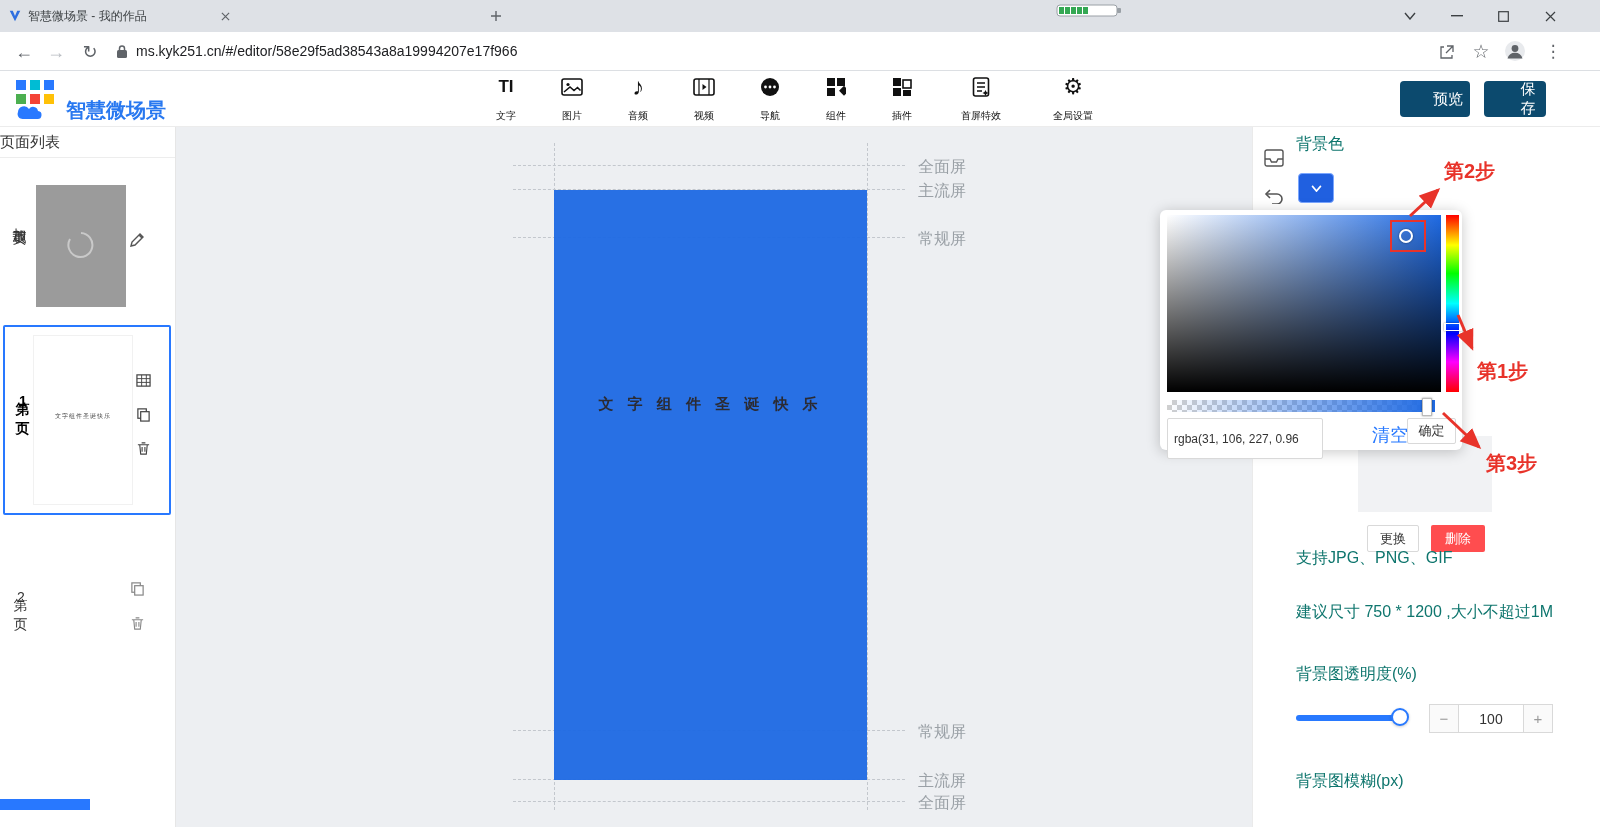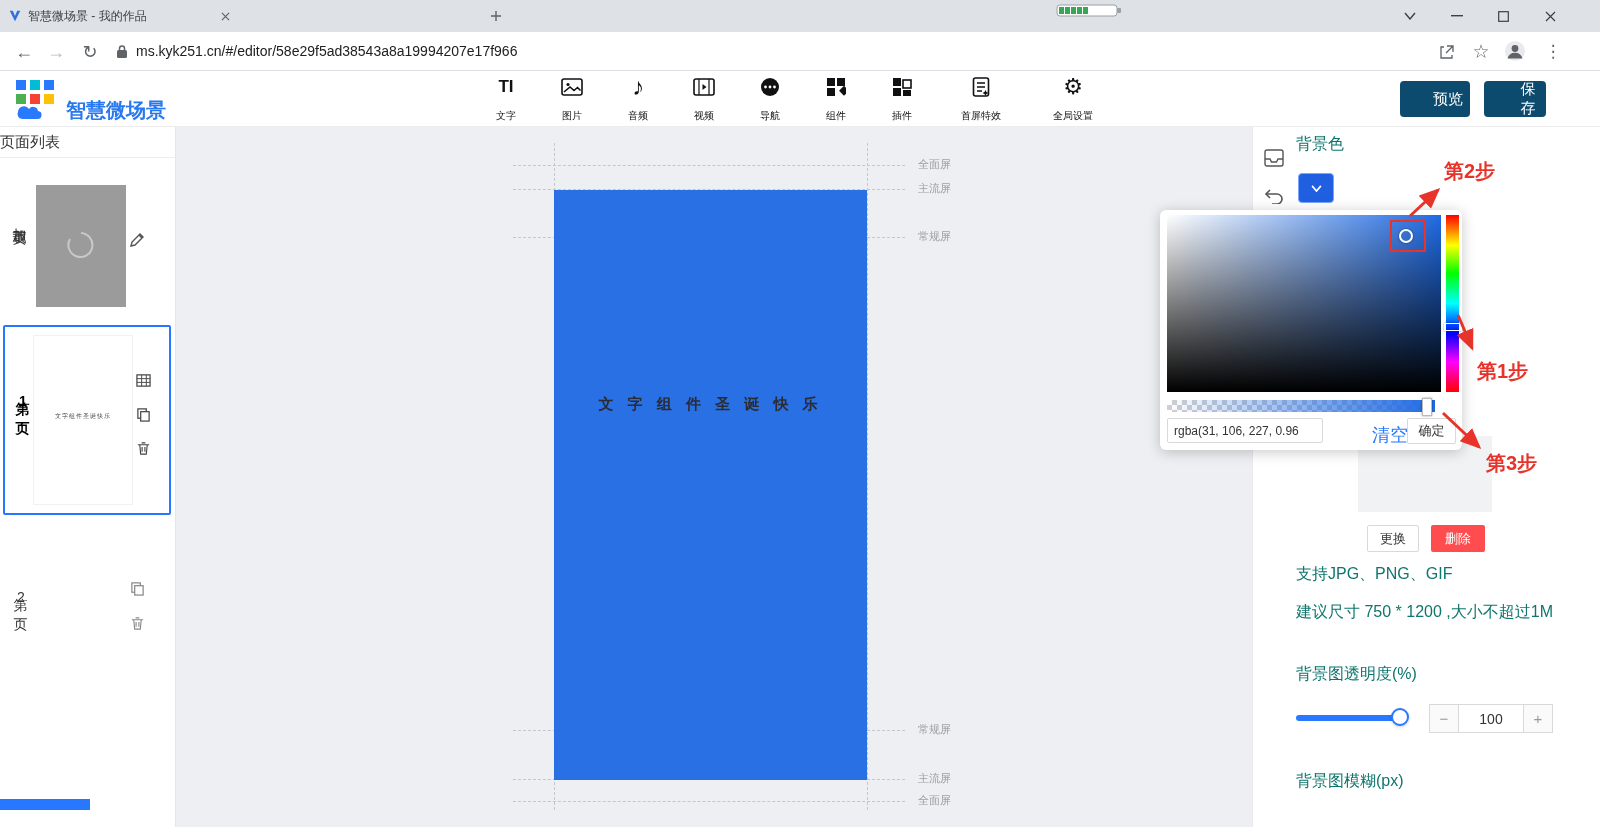--- a/index.html
+++ b/index.html
@@ -25,40 +25,40 @@
   .bluebtn{position:absolute;top:10px;height:36px;background:#0c4a6e;color:#fff;font-size:15px;border:none;border-radius:4px;display:flex;align-items:center;justify-content:center;cursor:pointer;padding-left:32px;}
   
   .sidebar{position:absolute;left:0;top:127px;width:176px;height:700px;background:#fff;border-right:1px solid #e6e6e6;box-sizing:border-box;}
   .sidebar-title{height:30px;line-height:30px;font-size:15px;color:#333;border-bottom:1px solid #ededed;}
   .vlabel{writing-mode:vertical-rl;text-orientation:upright;font-size:14px;color:#333;letter-spacing:2px;}
   .pageicon{width:18px;height:18px;display:flex;align-items:center;justify-content:center;cursor:pointer;}
   
   .canvas{position:absolute;left:176px;top:127px;width:1076px;height:700px;background:#edeff2;}
   .vline{position:absolute;top:16px;height:667px;width:0;border-left:1px dashed #c3c7cd;}
   .hline{position:absolute;left:337px;width:392px;height:0;border-top:1px dashed #c3c7cd;}
-  .guide-label{position:absolute;left:742px;font-size:11px;color:#9aa0a6;}
+  .guide-label{position:absolute;left:742px;font-size:16px;color:#9aa0a6;}
   .phone-canvas{position:absolute;left:378px;top:63px;width:313px;height:590px;}
   .phone-text{position:absolute;left:0;top:205px;width:100%;text-align:center;font-size:15px;font-weight:600;letter-spacing:5px;color:#2b2b33;}
   
   .panel{position:absolute;left:1252px;top:127px;width:348px;height:700px;background:#fff;border-left:1px solid #eaeaea;box-sizing:border-box;}
   .ptext{font-size:16px;color:#0f766e;white-space:nowrap;}
   .swatch{position:absolute;left:45px;top:46px;width:34px;height:28px;background:#2060e0;border:1px solid #7aa6ff;border-radius:4px;display:flex;align-items:center;justify-content:center;cursor:pointer;}
   .smallbtn{position:absolute;height:27px;border-radius:2px;font-size:13px;display:flex;align-items:center;justify-content:center;cursor:pointer;box-sizing:border-box;}
   .stepper{position:absolute;left:176px;top:577px;display:flex;height:29px;box-sizing:border-box;}
   .stepbtn{width:30px;border:1px solid #d9d9d9;background:#fafafa;color:#999;display:flex;align-items:center;justify-content:center;font-size:15px;cursor:pointer;box-sizing:border-box;}
   .stepval{width:64px;border-top:1px solid #d9d9d9;border-bottom:1px solid #d9d9d9;background:#fff;display:flex;align-items:center;justify-content:center;font-size:14px;color:#333;box-sizing:border-box;}
   
   .popup{position:absolute;left:1160px;top:210px;width:302px;height:240px;background:#fff;border-radius:6px;box-shadow:0 2px 14px rgba(0,0,0,0.22);z-index:50;}
   .sv-area{position:absolute;left:7px;top:5px;width:274px;height:177px;background:linear-gradient(to top,#000,rgba(0,0,0,0)),linear-gradient(to right,#fff,#1f6ae3);cursor:crosshair;}
   .sv-ring{position:absolute;left:239px;top:19px;width:10px;height:10px;border:2px solid #fff;border-radius:50%;box-shadow:0 0 2px rgba(0,0,0,0.6);}
   .hue{position:absolute;left:286px;top:5px;width:13px;height:177px;background:linear-gradient(to bottom,#f00 0%,#ff0 17%,#0f0 33%,#0ff 50%,#00f 67%,#f0f 83%,#f00 100%);cursor:pointer;}
   .hue-handle{position:absolute;left:284px;top:113px;width:16px;height:6px;border:1px solid #fff;box-shadow:0 0 2px rgba(0,0,0,0.5);}
   .alpha{position:absolute;left:7px;top:190px;width:268px;height:12px;background-color:#fff;background-image:linear-gradient(to right,rgba(31,106,227,0),rgba(31,106,227,1)),linear-gradient(45deg,#d0d0d0 25%,transparent 25%,transparent 75%,#d0d0d0 75%),linear-gradient(45deg,#d0d0d0 25%,transparent 25%,transparent 75%,#d0d0d0 75%);background-size:100% 100%,10px 10px,10px 10px;background-position:0 0,0 0,5px 5px;cursor:pointer;}
   .alpha-handle{position:absolute;left:262px;top:188px;width:8px;height:16px;background:#fff;border:1px solid #bbb;box-shadow:0 0 2px rgba(0,0,0,0.4);}
-  .rgba-input{position:absolute;left:7px;top:208px;width:156px;height:25px;border:1px solid #d9d9d9;border-radius:2px;font-size:12px;color:#333;padding:0 6px;box-sizing:border-box;font-family:"Liberation Sans",sans-serif;}
+  .rgba-input{position:absolute;left:7px;top:208px;width:156px;height:41px;border:1px solid #d9d9d9;border-radius:2px;font-size:12px;color:#333;padding:0 6px;box-sizing:border-box;font-family:"Liberation Sans",sans-serif;}
   .step2box{position:absolute;left:230px;top:10px;width:32px;height:28px;border:2px solid #e8332a;z-index:55;}
   
   .ann{position:absolute;color:#e8332a;font-size:20px;font-weight:600;z-index:70;pointer-events:none;white-space:nowrap;}
   .annsvg{position:absolute;left:1380px;top:150px;z-index:70;pointer-events:none;}
 </style>
 </head>
 <body>
 
 <div class="screen">
 
@@ -354,21 +354,21 @@
       <svg width="11" height="7" viewBox="0 0 12 8">
           <path d="M1 1 L6 7 L11 1" fill="none" stroke="#fff" stroke-width="1.8"></path>
         </svg>
     </div>
 
     <div class="abs" style="left:105px;top:309px;width:134px;height:76px;background:#f1f2f4;"></div>
 
     <div class="smallbtn" style="left:114px;top:398px;width:52px;background:#fff;border:1px solid #d9d9d9;color:#333;">更换</div>
     <div class="smallbtn" style="left:178px;top:398px;width:54px;background:#ff4d4f;color:#fff;">删除</div>
 
-    <div class="abs ptext" style="left:43px;top:437px;">支持JPG、PNG、GIF</div>
+    <div class="abs ptext" style="left:43px;top:421px;">支持JPG、PNG、GIF</div>
     <div class="abs ptext" style="left:43px;top:475px;">建议尺寸 750 * 1200 ,大小不超过1M</div>
 
     <div class="abs ptext" style="left:43px;top:537px;">背景图透明度(%)</div>
     <div class="abs" style="left:43px;top:588px;width:112px;height:6px;border-radius:3px;background:#2879ff;"></div>
     <div class="abs" style="left:138px;top:581px;width:18px;height:18px;border-radius:50%;background:#fff;border:2px solid #2879ff;box-sizing:border-box;box-shadow:0 1px 3px rgba(0,0,0,0.2);"></div>
 
     <div class="stepper">
       <div class="stepbtn">
           <span>−</span>
         </div>

